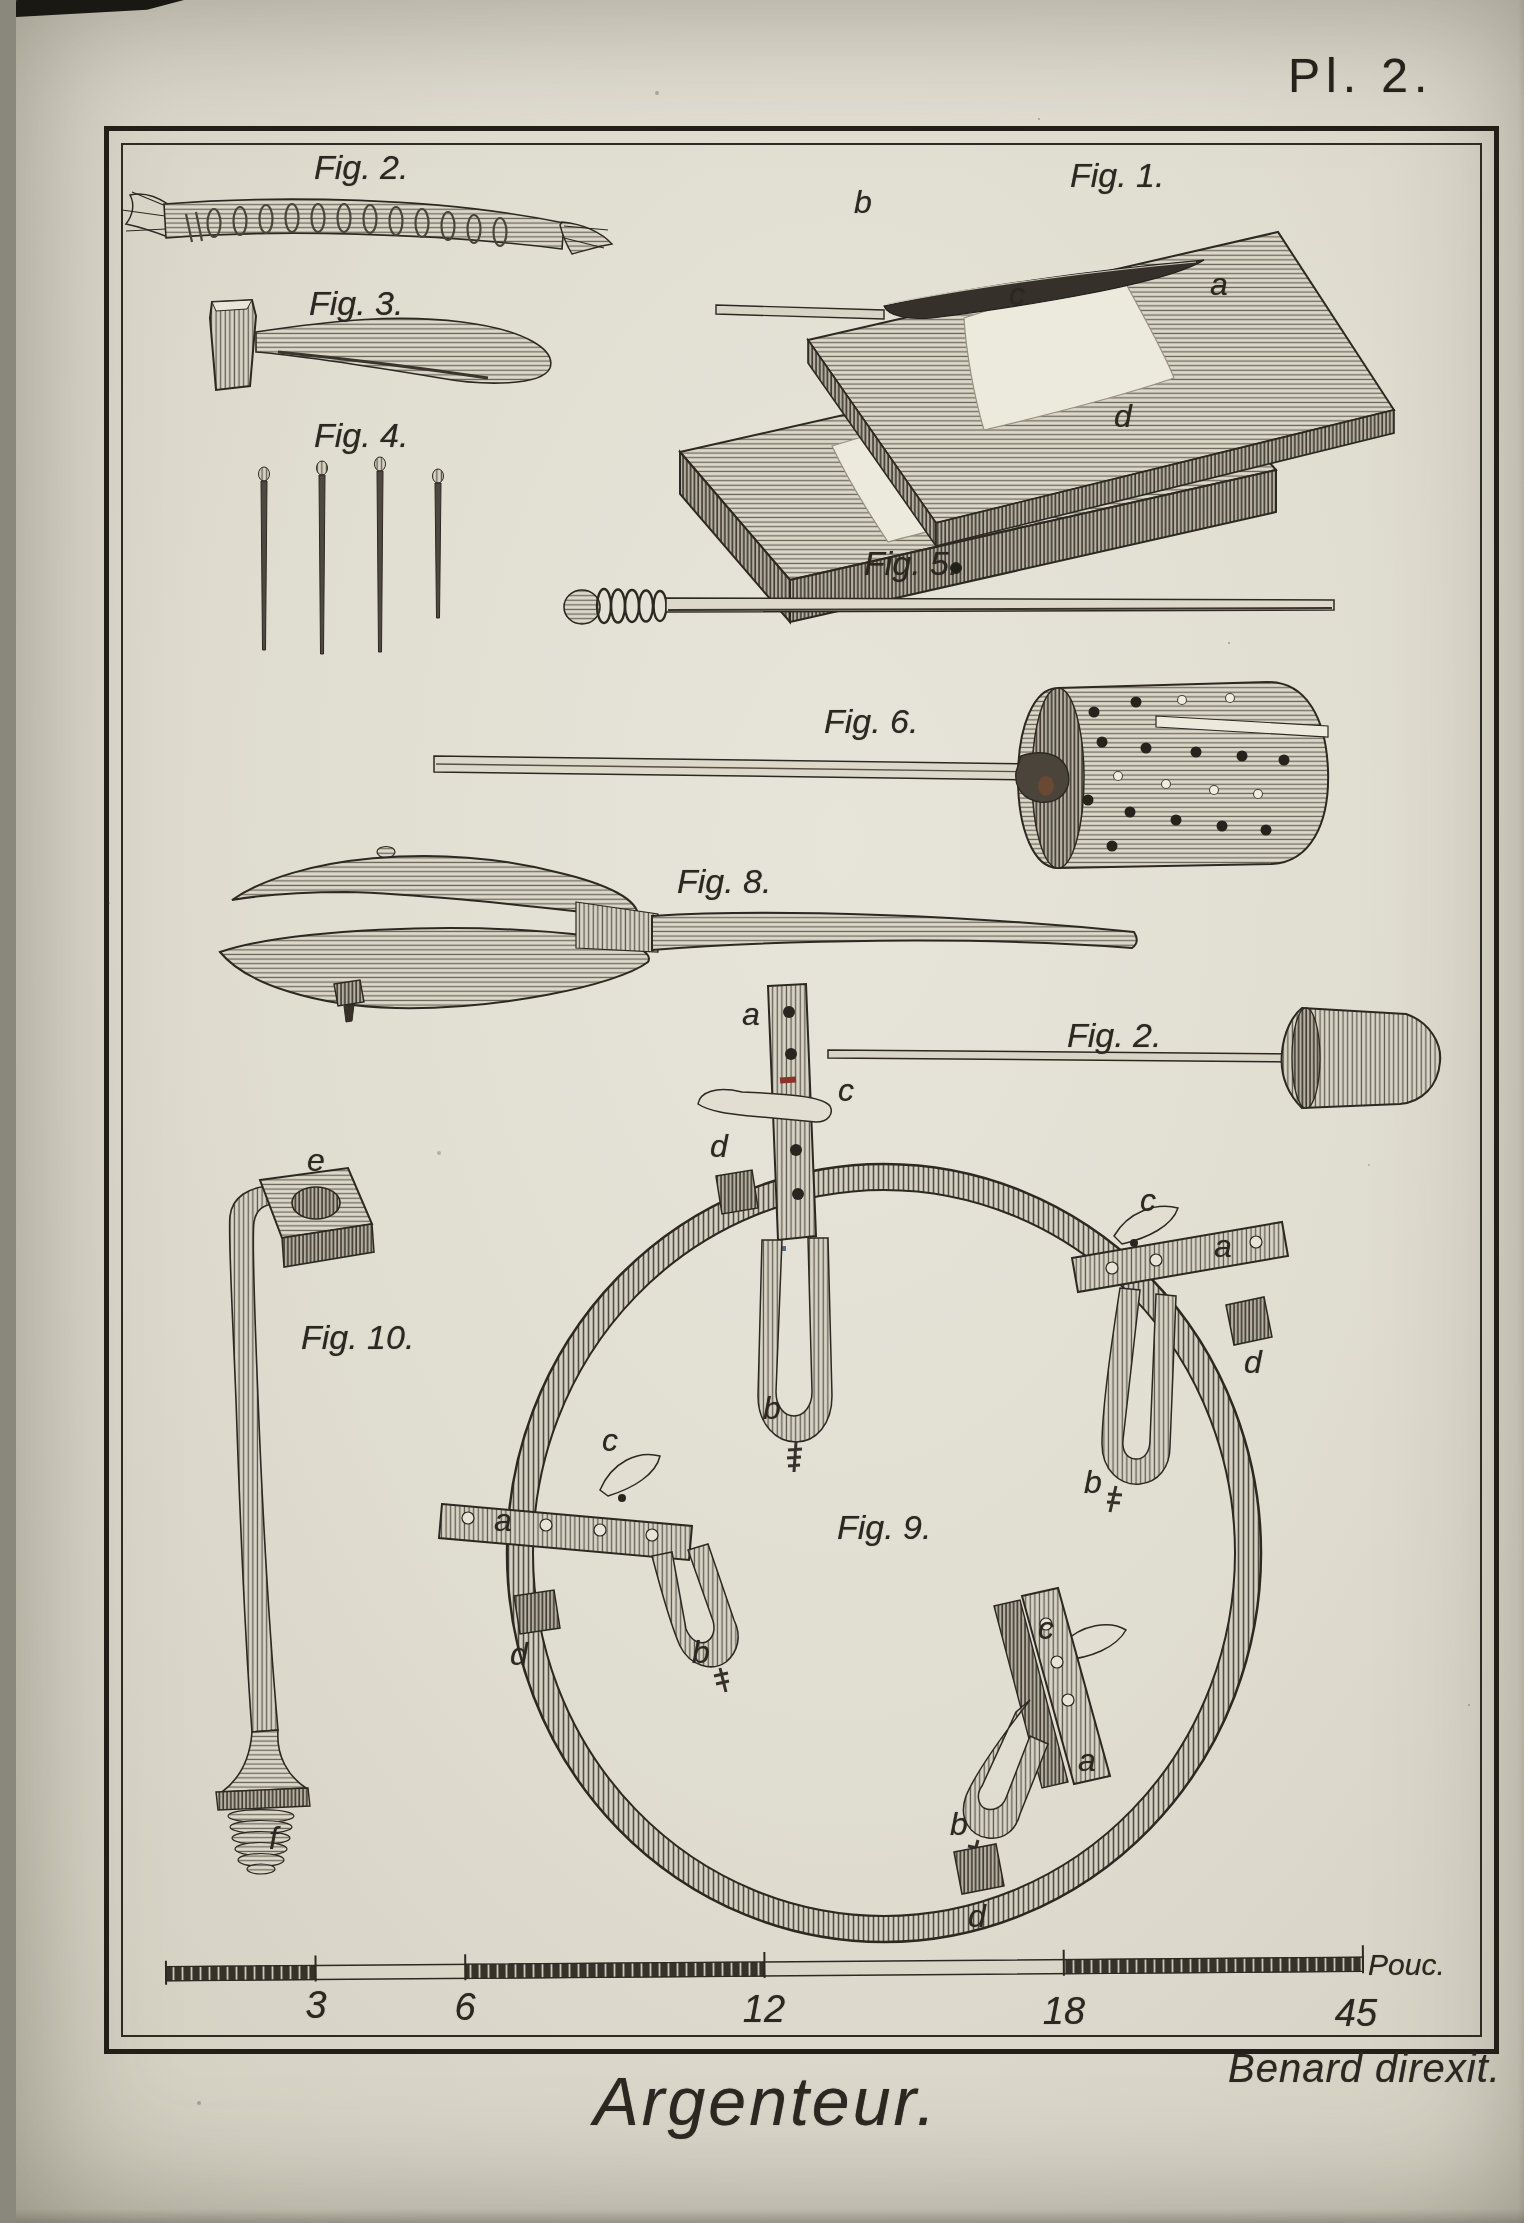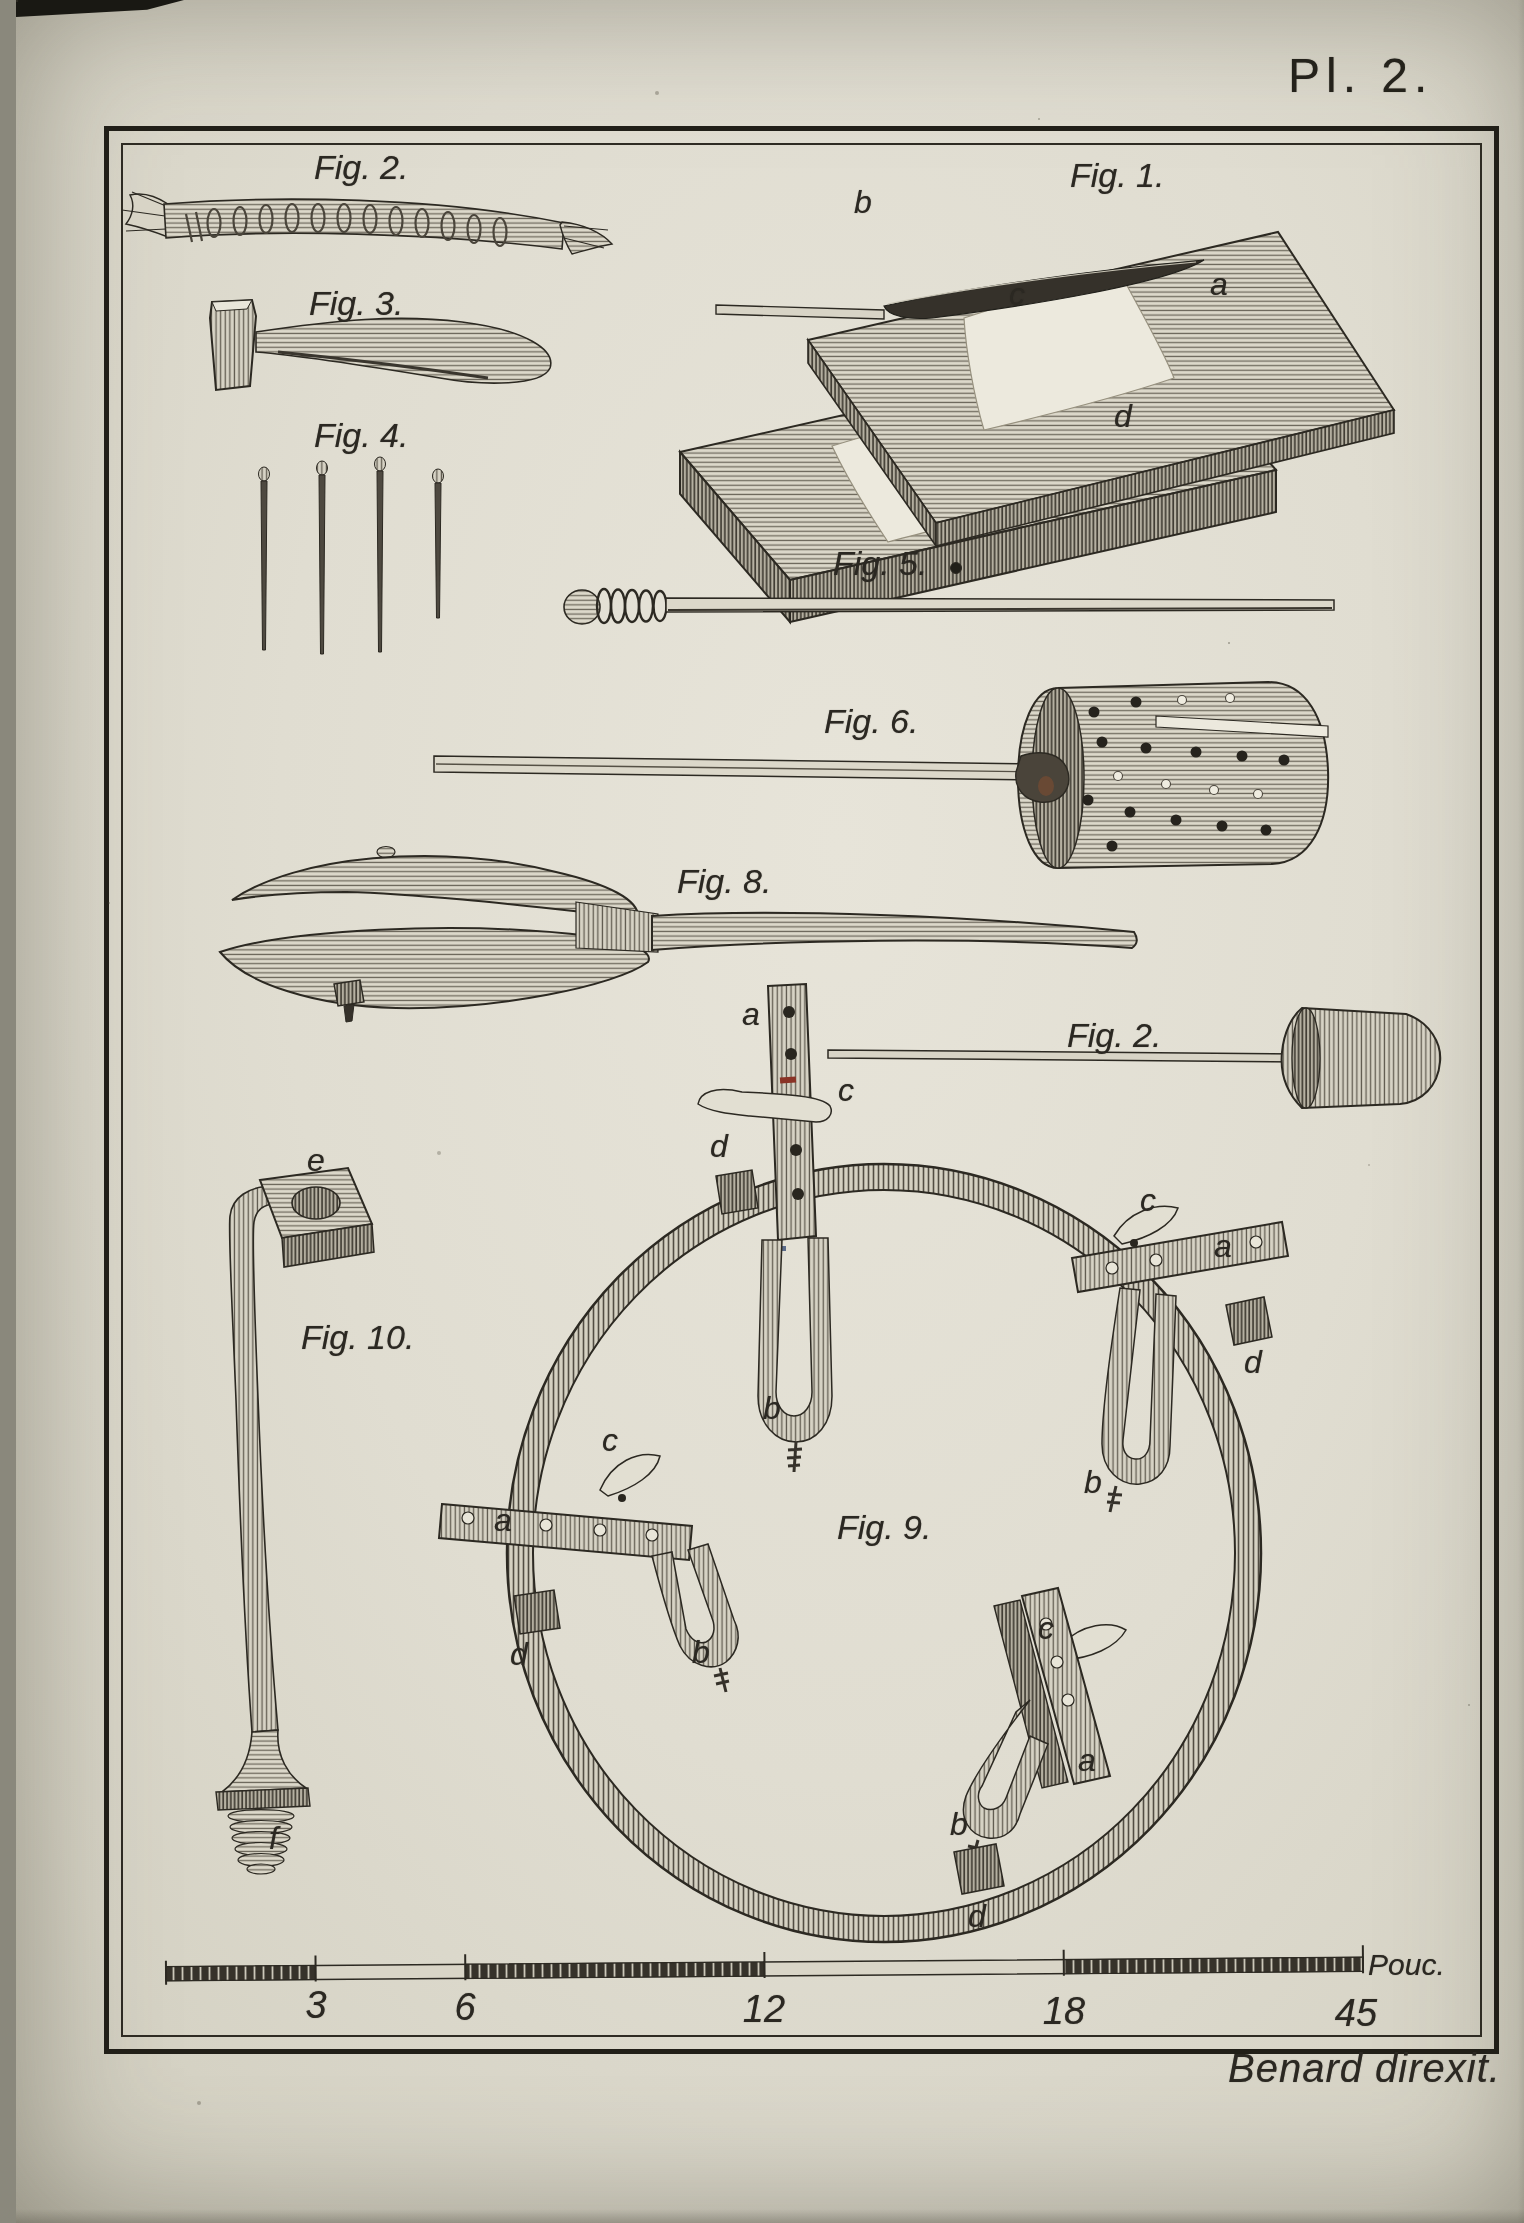--- a/index.html
+++ b/index.html
@@ -293,21 +293,21 @@
       <path d="M150,1956 L150,1980 M299.6,1952 L299.6,1978 M449.3,1952 L449.3,1978 M748.5,1952 L748.5,1978 M1047.8,1952 L1047.8,1978 M1347,1950 L1347,1978" fill="none" stroke-width="2"></path>
     </g>
   </svg>
 
   <span class="t plnum" style="left:1272px;top:48px;">Pl. 2.</span>
 
   <span class="t f34" style="left:298px;top:148px;">Fig. 2.</span>
   <span class="t f34" style="left:1054px;top:156px;">Fig. 1.</span>
   <span class="t f34" style="left:293px;top:284px;">Fig. 3.</span>
   <span class="t f34" style="left:298px;top:416px;">Fig. 4.</span>
-  <span class="t f34" style="left:817px;top:544px;">Fig. 5.</span>
+  <span class="t f34" style="left:848px;top:544px;">Fig. 5.</span>
   <span class="t f34" style="left:808px;top:702px;">Fig. 6.</span>
   <span class="t f34" style="left:661px;top:862px;">Fig. 8.</span>
   <span class="t f34" style="left:1051px;top:1016px;">Fig. 2.</span>
   <span class="t f34" style="left:285px;top:1318px;">Fig. 10.</span>
   <span class="t f34" style="left:821px;top:1508px;">Fig. 9.</span>
 
   <span class="t f32" style="left:838px;top:184px;">b</span>
   <span class="t f32" style="left:993px;top:276px;">c</span>
   <span class="t f32" style="left:1194px;top:266px;">a</span>
   <span class="t f32" style="left:1098px;top:398px;">d</span>
@@ -336,13 +336,14 @@
   <span class="t f32" style="left:952px;top:1898px;">d</span>
 
   <span class="t num" style="left:300px;top:1984px;">3</span>
   <span class="t num" style="left:449px;top:1986px;">6</span>
   <span class="t num" style="left:748px;top:1988px;">12</span>
   <span class="t num" style="left:1048px;top:1990px;">18</span>
   <span class="t num" style="left:1340px;top:1992px;">45</span>
   <span class="t pouc" style="left:1352px;top:1948px;">Pouc.</span>
 
   <span class="t credit" style="left:1212px;top:2046px;">Benard direxit.</span>
+  <span class="t title" style="left:750px;top:2062px;">Argenteur.</span>
 </div>
 
 </body></html>

